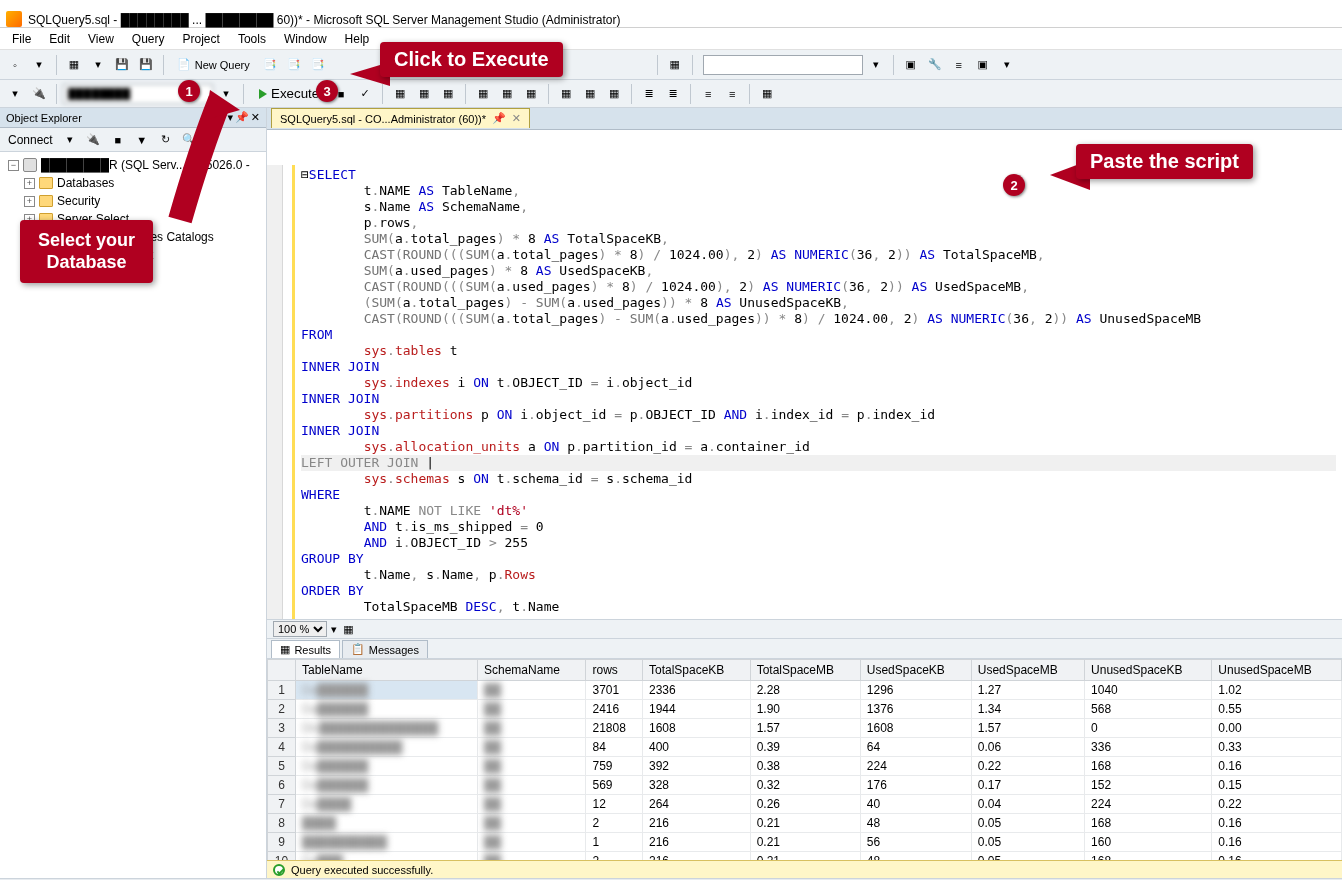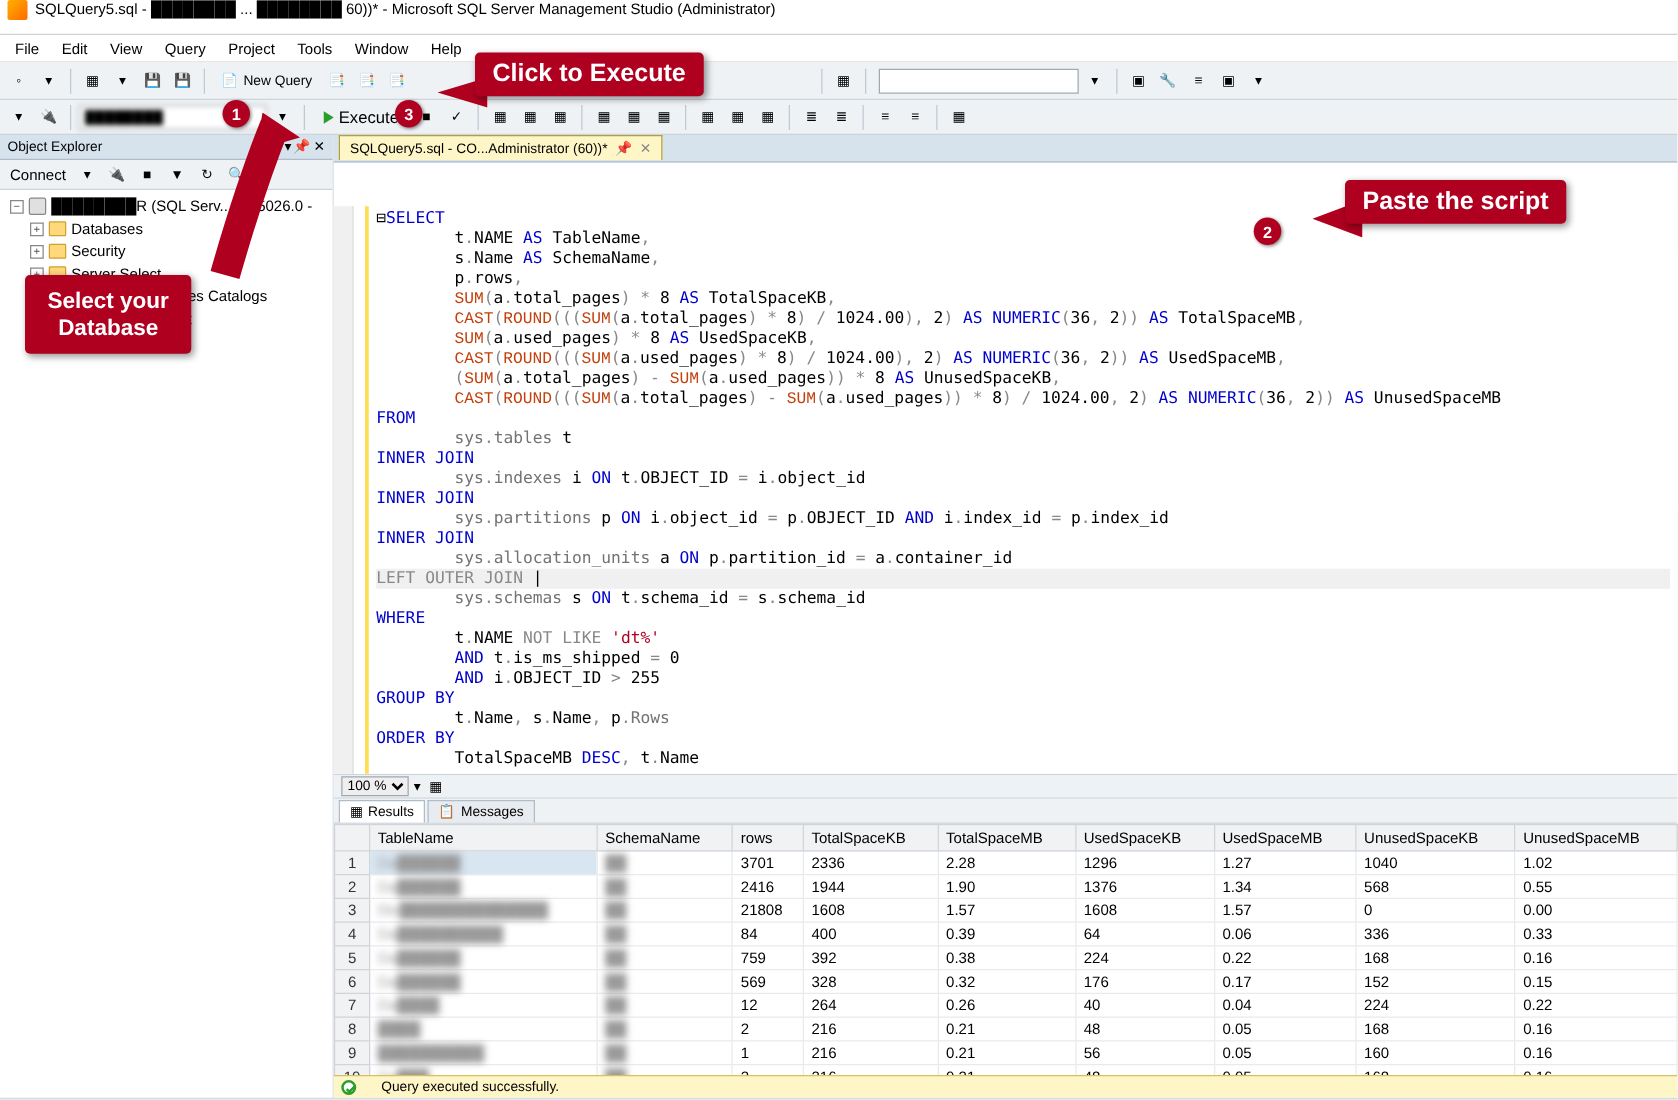--- a/index.html
+++ b/index.html
@@ -1,17 +1,17 @@
 <!DOCTYPE html>
 <html><head>
 <meta charset="utf-8">
 <style>
 * { box-sizing: border-box; margin: 0; padding: 0; }
 body { font-family: "Segoe UI", Tahoma, sans-serif; font-size: 12px; background: #f0f0f0; color: #000; overflow: hidden; width: 1342px; height: 880px; position: relative; }
-.titlebar { height: 28px; background: #fff; border-bottom: 1px solid #d0d0d0; display: flex; align-items: flex-start; padding: 0 6px; gap: 6px; }
+.titlebar { height: 28px; background: #fff; border-bottom: 1px solid #d0d0d0; display: flex; align-items: flex-end; padding: 0 6px; gap: 6px; }
 .titlebar .icon-app { width: 16px; height: 16px; background: linear-gradient(135deg,#ffb000,#ff6a00); border-radius: 2px; }
 .menubar { height: 22px; background: #fff; border-bottom: 1px solid #e0e0e0; display: flex; align-items: center; padding: 0 4px; gap: 2px; }
 .menubar span { padding: 2px 8px; cursor: default; }
 .toolbar { height: 30px; background: #eef2f5; border-bottom: 1px solid #ccd4dc; display: flex; align-items: center; padding: 0 4px; gap: 2px; position: relative; }
 .toolbar .sep { width: 1px; height: 20px; background: #c0c8d0; margin: 0 4px; }
 .tbtn { width: 22px; height: 22px; border: 1px solid transparent; border-radius: 2px; display: flex; align-items: center; justify-content: center; font-size: 11px; background: transparent; cursor: pointer; }
 .newq { padding: 0 6px; width: auto; gap: 4px; }
 .db-combo { width: 150px; height: 20px; border: 1px solid #a0a8b0; background: #fff; padding: 0 4px; font-size: 11px; filter: blur(2px); }
 .exec-btn { height: 22px; padding: 0 8px; display: flex; align-items: center; gap: 4px; border: 1px solid transparent; background: transparent; cursor: pointer; }
 .exec-btn .tri { width: 0; height: 0; border-left: 8px solid #2a9e2a; border-top: 5px solid transparent; border-bottom: 5px solid transparent; }
@@ -29,39 +29,39 @@
 .tn .srv { width: 14px; height: 14px; background: #e0e0e0; border: 1px solid #888; border-radius: 2px; margin-right: 4px; }
 .editor-area { flex: 1; display: flex; flex-direction: column; background: #fff; }
 .doc-tabs { height: 22px; background: #d6e2ec; display: flex; align-items: flex-start; padding-left: 4px; border-bottom: 1px solid #b0bcc8; }
 .dtab { height: 20px; background: #fff6c8; border: 1px solid #b0a040; border-bottom: none; padding: 0 8px; display: flex; align-items: center; gap: 6px; font-size: 11px; }
 .dtab .x { color: #888; cursor: pointer; }
 .code-wrap { flex: 0 0 auto; height: 454px; display: flex; background: #fff; position: relative; margin-top: 35px; }
 .gutter { width: 16px; background: #f0f0f0; border-right: 1px solid #d8d8d8; }
 .lm { width: 12px; background: #fff; border-right: 3px solid #ffdd55; }
 .code { flex: 1; padding: 2px 6px; font-family: Consolas, monospace; font-size: 13px; line-height: 16px; white-space: pre; overflow: hidden; }
 .kw { color: #0000cc; }
-.fn { color: #c2410c; font-family: Liberation Mono, monospace; }
+.fn { color: #737373; }
 .gy { color: #888888; }
 .sl { color: #b00020; }
-.id { color: #737373; }
+.id { color: #b91c1c; }
 .op { color: #888; }
 .cursor-line { background: #f0f0f0; display: inline-block; width: 100%; }
 .zoom-bar { height: 20px; background: #eef2f5; border-top: 1px solid #ccd4dc; border-bottom: 1px solid #ccd4dc; display: flex; align-items: center; padding: 0 6px; font-size: 11px; gap: 4px; }
 .zoom-bar select { font-size: 11px; border: 1px solid #a0a8b0; }
 .res-tabs { height: 20px; background: #eef2f5; border-bottom: 1px solid #ccd4dc; display: flex; align-items: flex-end; padding-left: 4px; gap: 2px; }
 .rtab { height: 18px; background: #fff; border: 1px solid #b0bcc8; border-bottom: none; padding: 0 8px; display: flex; align-items: center; gap: 4px; font-size: 11px; }
 .rtab.inact { background: #e8ecf0; }
 .grid { flex: 1; overflow: auto; background: #fff; }
 table.rgrid { border-collapse: collapse; font-size: 12px; width: 100%; }
 table.rgrid th { background: #f0f2f4; border: 1px solid #d0d4d8; padding: 3px 6px; text-align: left; font-weight: normal; height: 20px; }
 table.rgrid td { border: 1px solid #e8eaec; padding: 2px 6px; height: 19px; }
 table.rgrid .rowhdr { background: #f0f2f4; border: 1px solid #d0d4d8; text-align: center; width: 28px; color: #333; }
 table.rgrid tr.sel td.c1 { background: #d8e6f2; }
 .blur { filter: blur(3px); color: #999; }
-.status { height: 18px; background: #fff6c8; border-top: 1px solid #d8c060; display: flex; align-items: center; padding: 0 6px; gap: 20px; font-size: 11px; }
+.status { height: 18px; background: #fff6c8; border-top: 1px solid #d8c060; display: flex; align-items: center; padding: 0 6px; gap: 6px; font-size: 11px; }
 .status .ok { width: 12px; height: 12px; border-radius: 50%; background: #fff; border: 2px solid #2a9e2a; position: relative; }
 .status .ok::after { content: ""; position: absolute; left: 2px; top: 3px; width: 5px; height: 2px; border-left: 2px solid #2a9e2a; border-bottom: 2px solid #2a9e2a; transform: rotate(-45deg); }
 .bottom-scroll { height: 16px; background: #e8ecf0; border-top: 1px solid #ccd4dc; }
 
 .callout { position: absolute; background: #b00020; color: #fff; font-size: 20px; font-weight: bold; padding: 6px 14px; border-radius: 4px; box-shadow: 2px 2px 6px rgba(0,0,0,.4); z-index: 50; }
 .callout.big { font-size: 18px; padding: 10px 18px; line-height: 1.2; text-align: center; }
 .badge { position: absolute; width: 22px; height: 22px; border-radius: 50%; background: #b00020; color: #fff; display: flex; align-items: center; justify-content: center; font-weight: bold; font-size: 13px; z-index: 51; box-shadow: 1px 1px 3px rgba(0,0,0,.5); }
 .arrow-svg { position: absolute; z-index: 48; pointer-events: none; }
 </style>
 </head>

